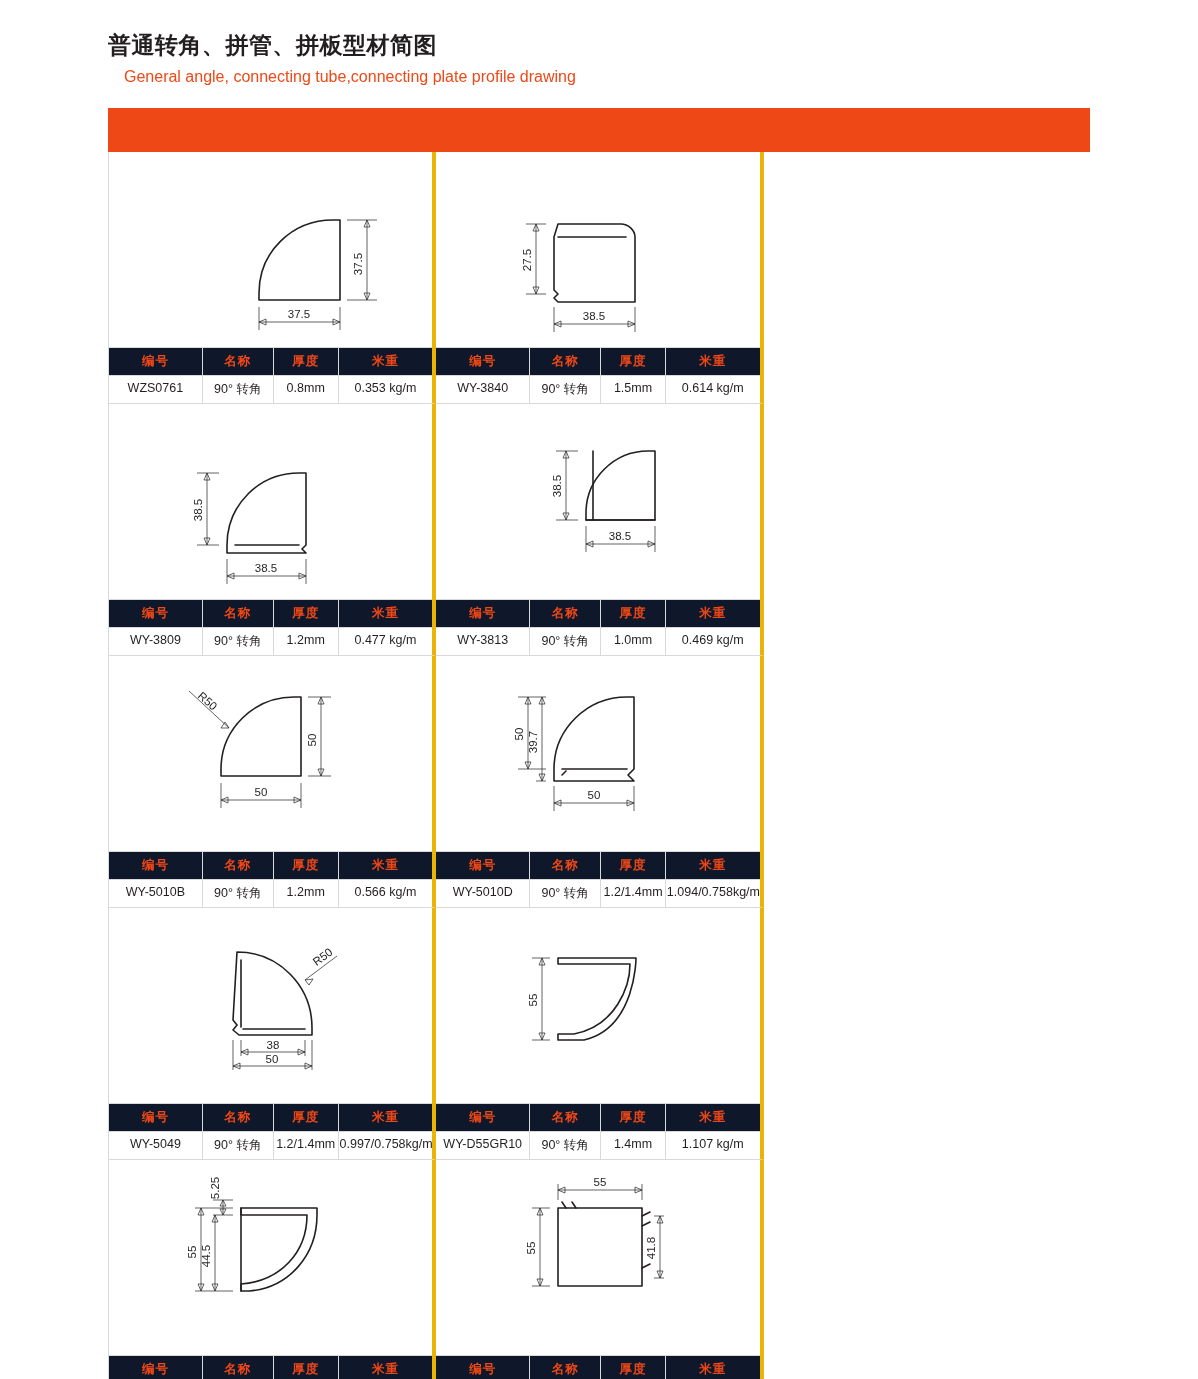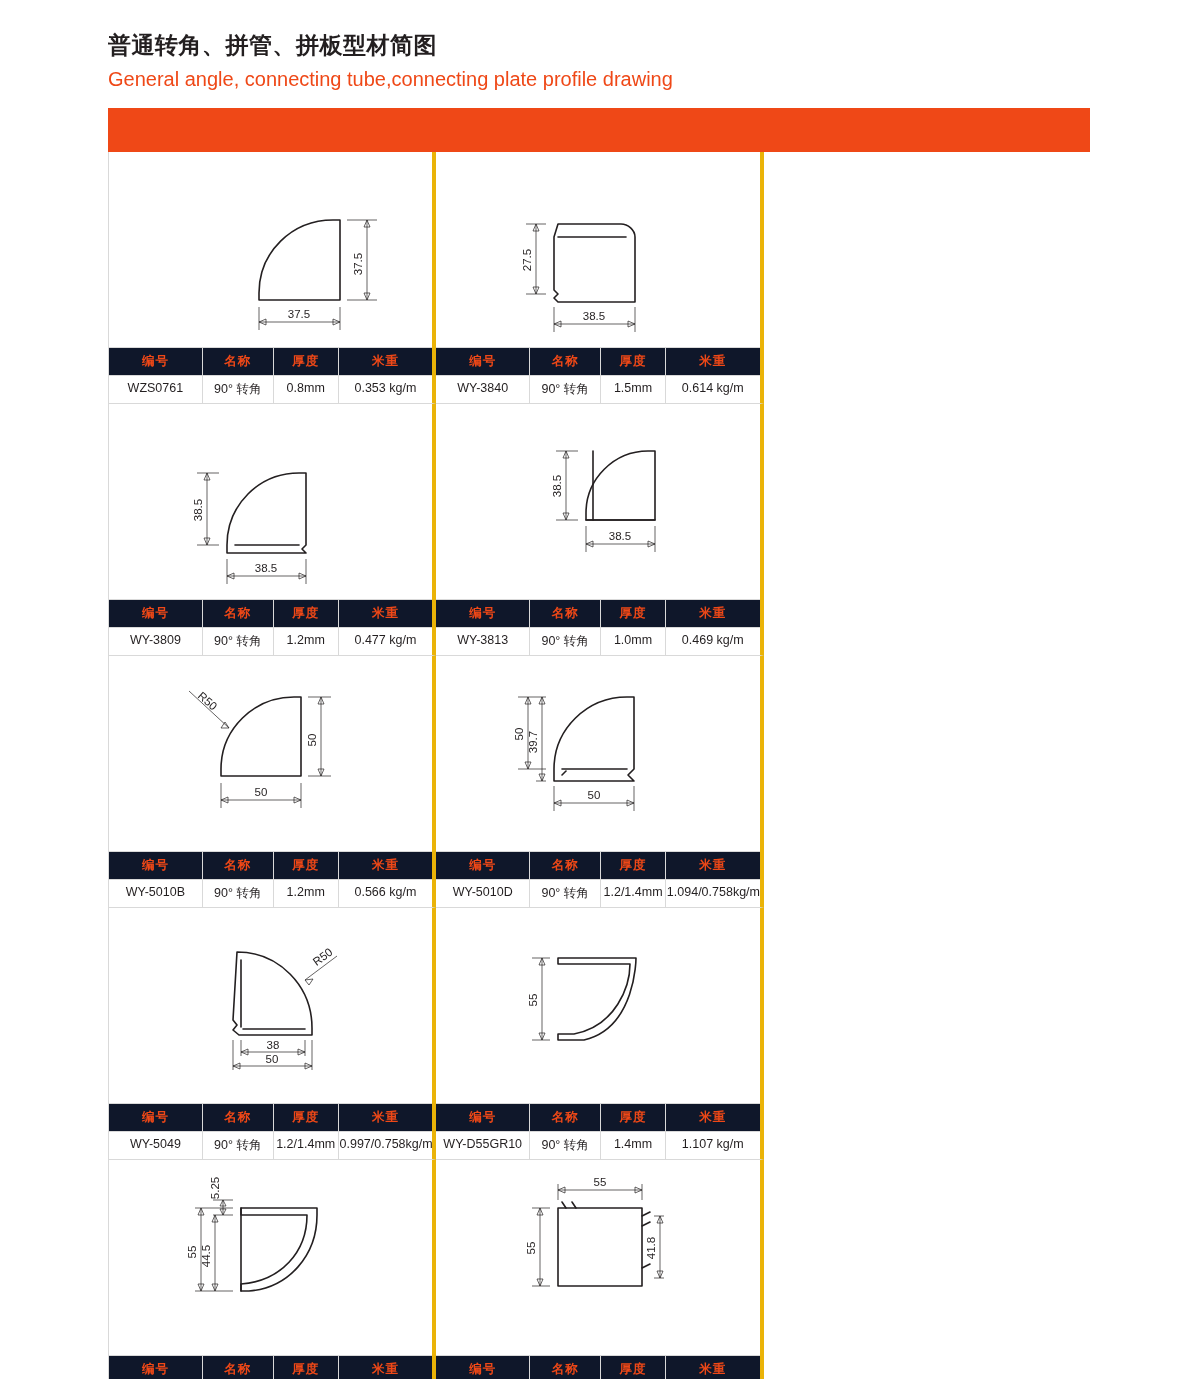--- a/index.html
+++ b/index.html
@@ -28,23 +28,23 @@
     left: 108px;
     top: 18px;
     font-size: 23px;
     font-weight: bold;
     letter-spacing: 0.5px;
     color: #231f20;
     white-space: nowrap;
   }
   .title-en {
     position: absolute;
-    left: 108px;
+    left: 124px;
     top: 56px;
-    font-size: 20px;
+    font-size: 16px;
     color: #ef4817;
     white-space: nowrap;
   }
   .orange-bar {
     position: absolute;
     left: 108px;
     top: 96px;
     width: 982px;
     height: 44px;
     background: #ef4817;

